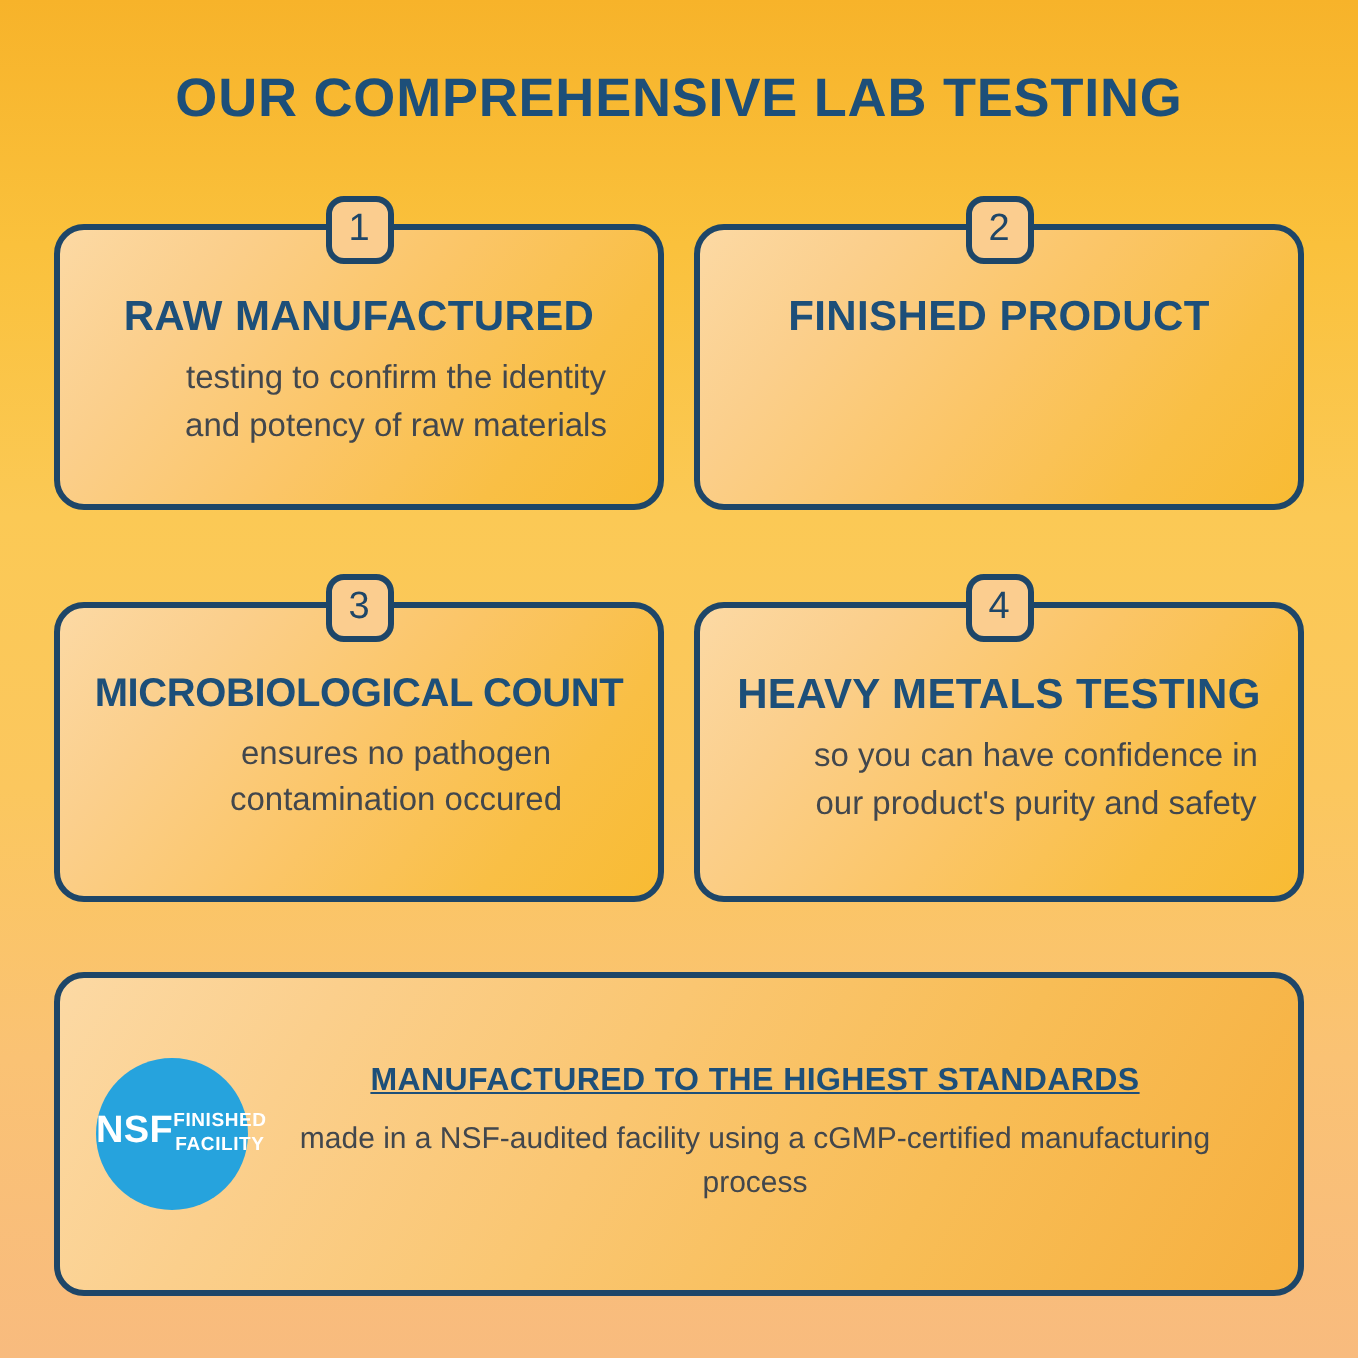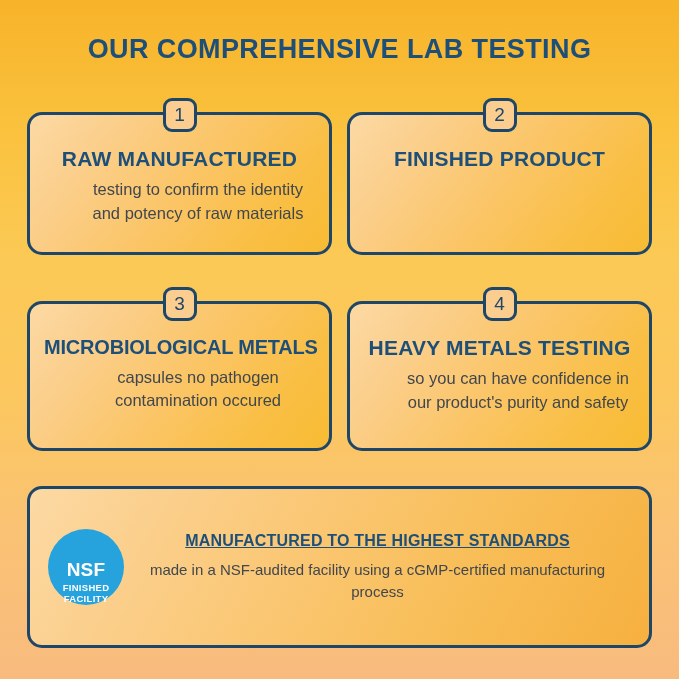--- a/index.html
+++ b/index.html
@@ -150,23 +150,23 @@
   }
 
   .seal {
     flex: 0 0 auto;
     width: 76px;
     height: 76px;
     border-radius: 50%;
     background: #26a3dd;
     color: #ffffff;
     display: flex;
-    flex-direction: column;
+    flex-direction: row;
     align-items: center;
-    justify-content: flex-end;
+    justify-content: space-between;
     text-align: center;
     line-height: 1.0;
   }
   .seal-main {
     font-size: 19px;
     font-weight: bold;
     letter-spacing: 0.2px;
     margin-bottom: 3px;
   }
   .seal-sub {
@@ -220,22 +220,22 @@
         <div class="card-title">FINISHED PRODUCT</div>
       </div>
 
     </div>
 
     <div class="row row-2">
 
       <div class="card tall">
         <div class="badge-mask"></div>
         <div class="badge-num">3</div>
-        <div class="card-title fit">MICROBIOLOGICAL METALS</div>
-        <div class="card-desc">capsules no pathogen contamination occured</div>
+        <div class="card-title fit">MICROBIOLOGICAL COUNT</div>
+        <div class="card-desc">ensures no pathogen contamination occured</div>
       </div>
 
       <div class="card tall">
         <div class="badge-mask"></div>
         <div class="badge-num">4</div>
         <div class="card-title">HEAVY METALS TESTING</div>
         <div class="card-desc">so you can have confidence in our product's purity and safety</div>
       </div>
 
     </div>

